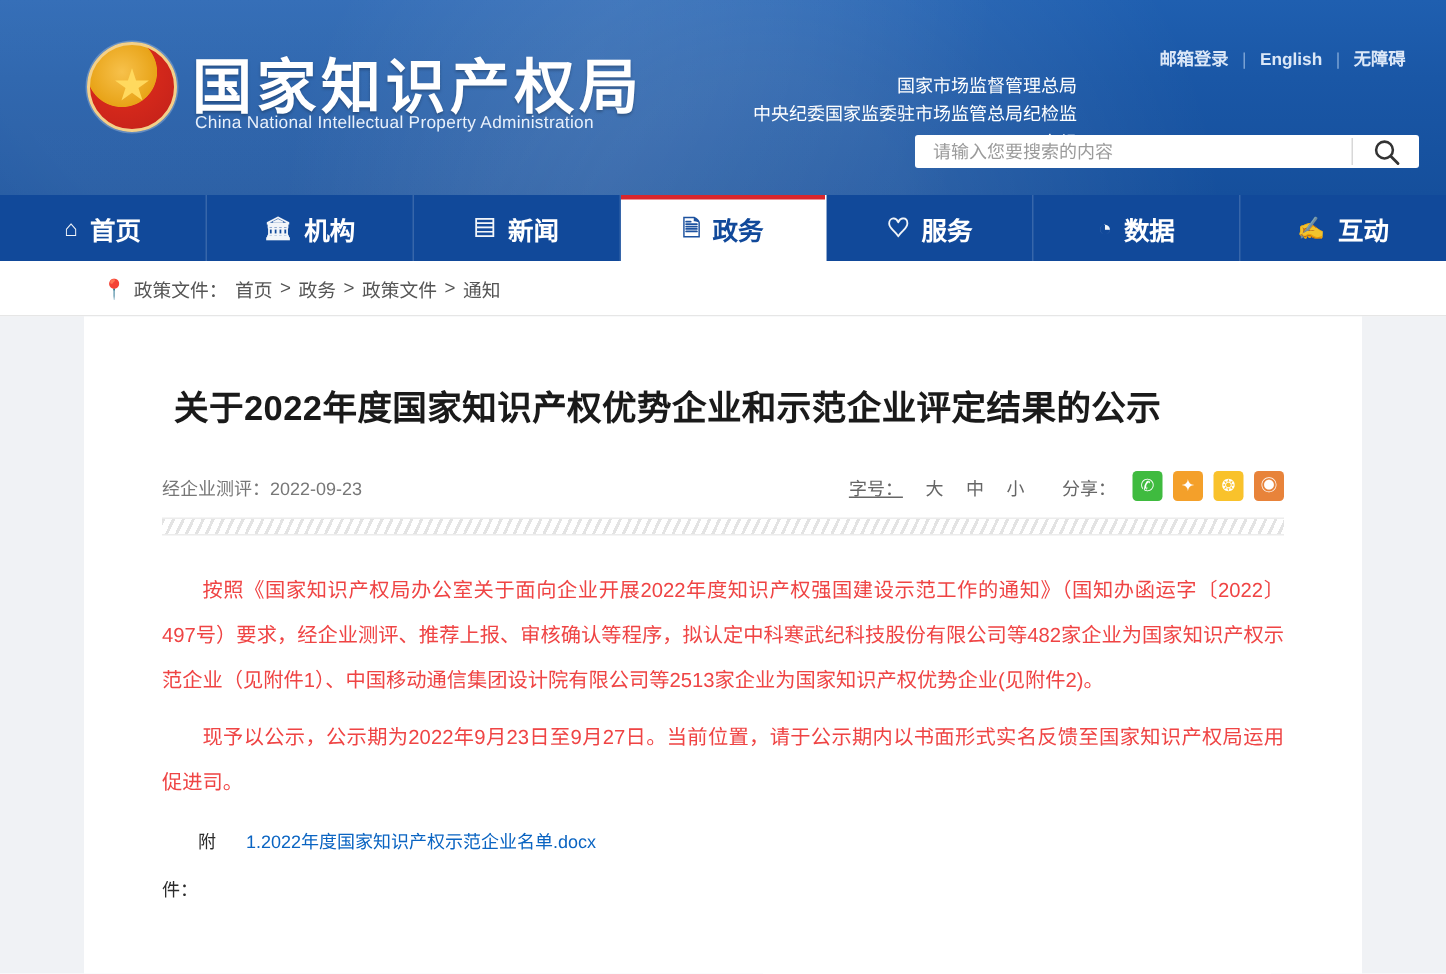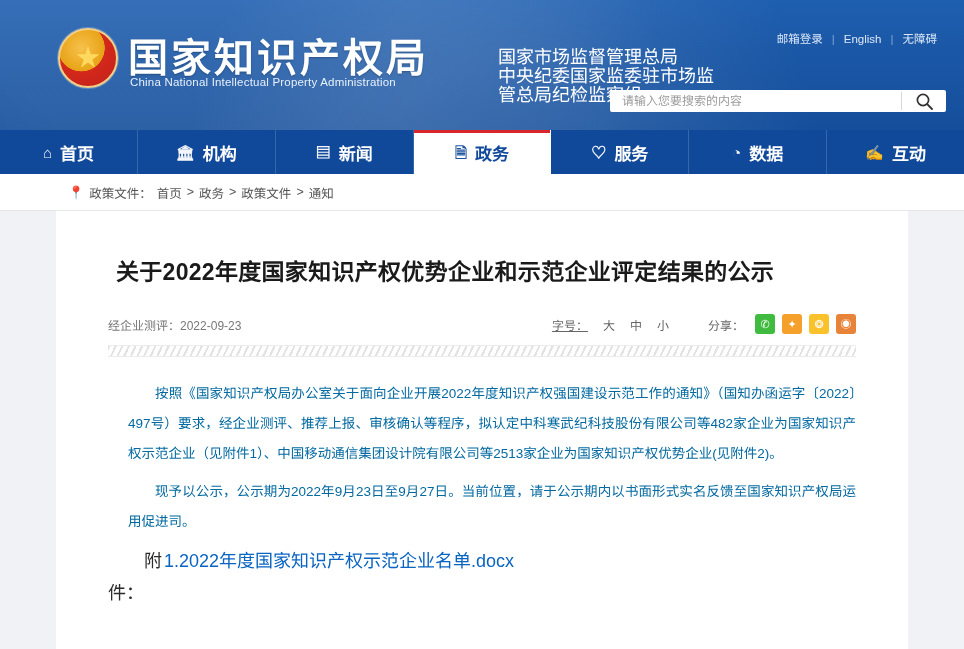--- a/index.html
+++ b/index.html
@@ -79,32 +79,33 @@
     position: absolute;
     right: 18px;
     top: 30px;
     font-size: 11.5px;
     color: #dbe7f7;
   }
   .toplinks a {
     color: #dbe7f7;
     text-decoration: none;
     padding: 0 9px;
+    font-weight: bold;
   }
   .toplinks .sep {
     color: #7fa6d6;
   }
   .gov-lines {
     position: absolute;
     right: 246px;
     top: 48px;
-    font-size: 18px;
+    font-size: 12px;
     color: #ffffff;
     line-height: 19px;
-    text-align: left;
+    text-align: right;
     width: 220px;
   }
   .searchbox {
     position: absolute;
     right: 18px;
     top: 90px;
     width: 336px;
     height: 22px;
     background: #ffffff;
     border-radius: 2px;
@@ -247,21 +248,21 @@
     display: flex;
     align-items: center;
     gap: 7px;
   }
   .fs-label { color: #666; margin-right: 4px; text-decoration: underline; }
   .fs-opt {
     color: #666;
     cursor: pointer;
     padding: 0 4px;
   }
-  .share-label { color: #666; margin-left: 28px; margin-right: 4px; }
+  .share-label { color: #666; margin-left: 14px; margin-right: 4px; }
   .share-ico {
     width: 20px;
     height: 20px;
     border-radius: 3px;
     display: inline-flex;
     align-items: center;
     justify-content: center;
     color: #fff;
     font-size: 11px;
     cursor: pointer;
@@ -272,33 +273,33 @@
   .sh-qzone  { background: #f9c22b; }
   .sh-more   { background: #e8833a; }
   .divider-hatch {
     margin: 8px 52px 0 52px;
     height: 10px;
     background: repeating-linear-gradient(115deg, #e3e3e3 0px, #e3e3e3 2px, #ffffff 2px, #ffffff 6px);
     border-top: 1px solid #ececec;
     border-bottom: 1px solid #ececec;
   }
   .body-text {
-    margin: 22px 52px 0 72px;
+    margin: 22px 52px 0 52px;
     font-size: 13.5px;
     line-height: 30px;
-    color: #0369a1;
+    color: #ef4444;
     text-align: justify;
   }
   .body-text p {
     margin: 0 0 8px 0;
     text-indent: 2em;
   }
   .attach-wrap {
     margin: 6px 52px 0 52px;
-    font-size: 18px;
+    font-size: 12px;
     line-height: 32px;
     color: #2b2b2b;
   }
   .attach-row {
     display: flex;
     align-items: flex-start;
   }
   .attach-label {
     width: 56px;
     text-indent: 2em;

